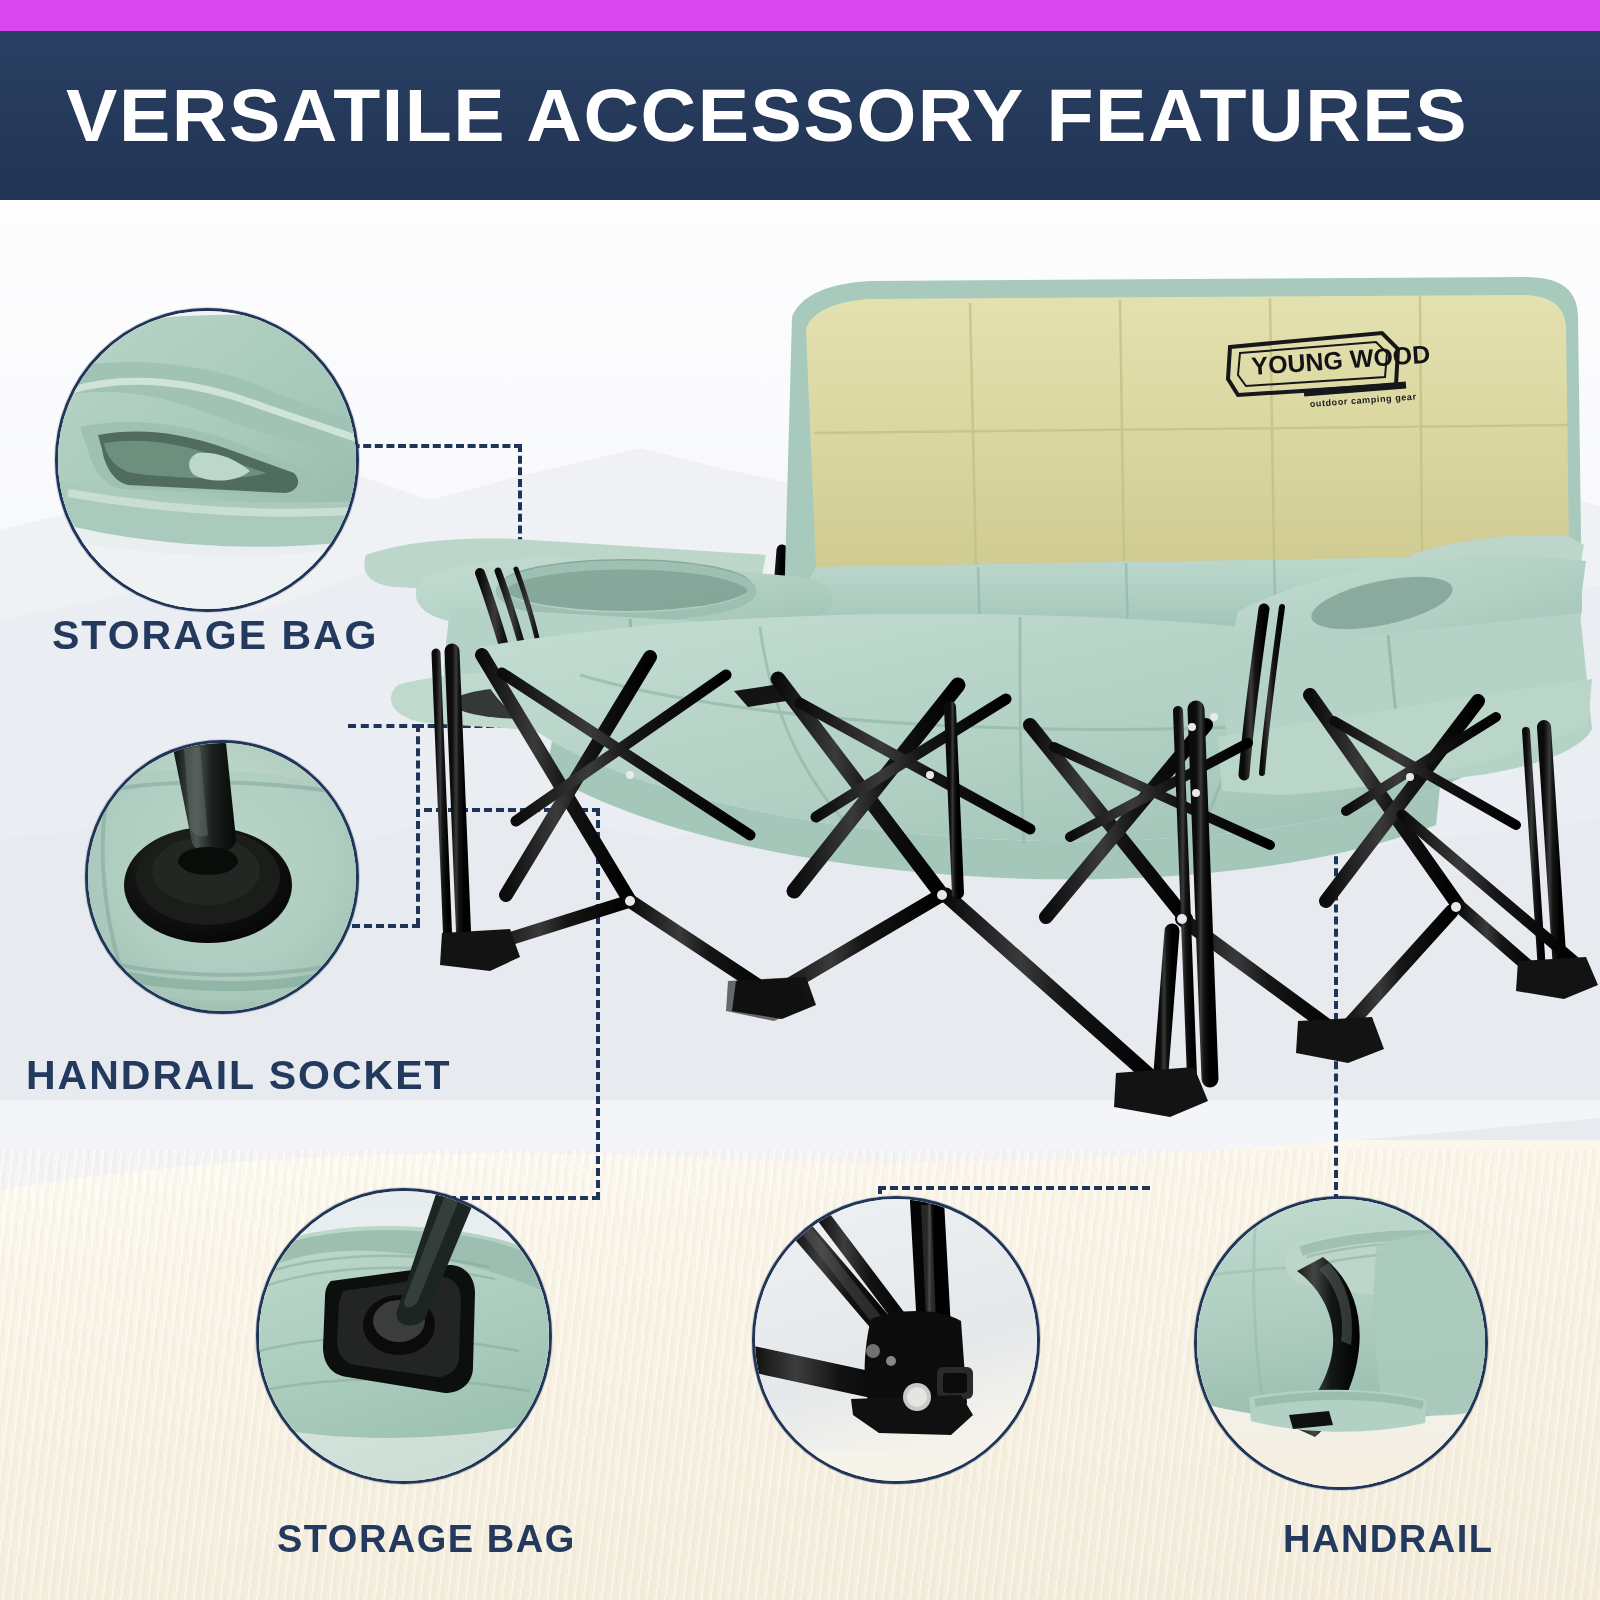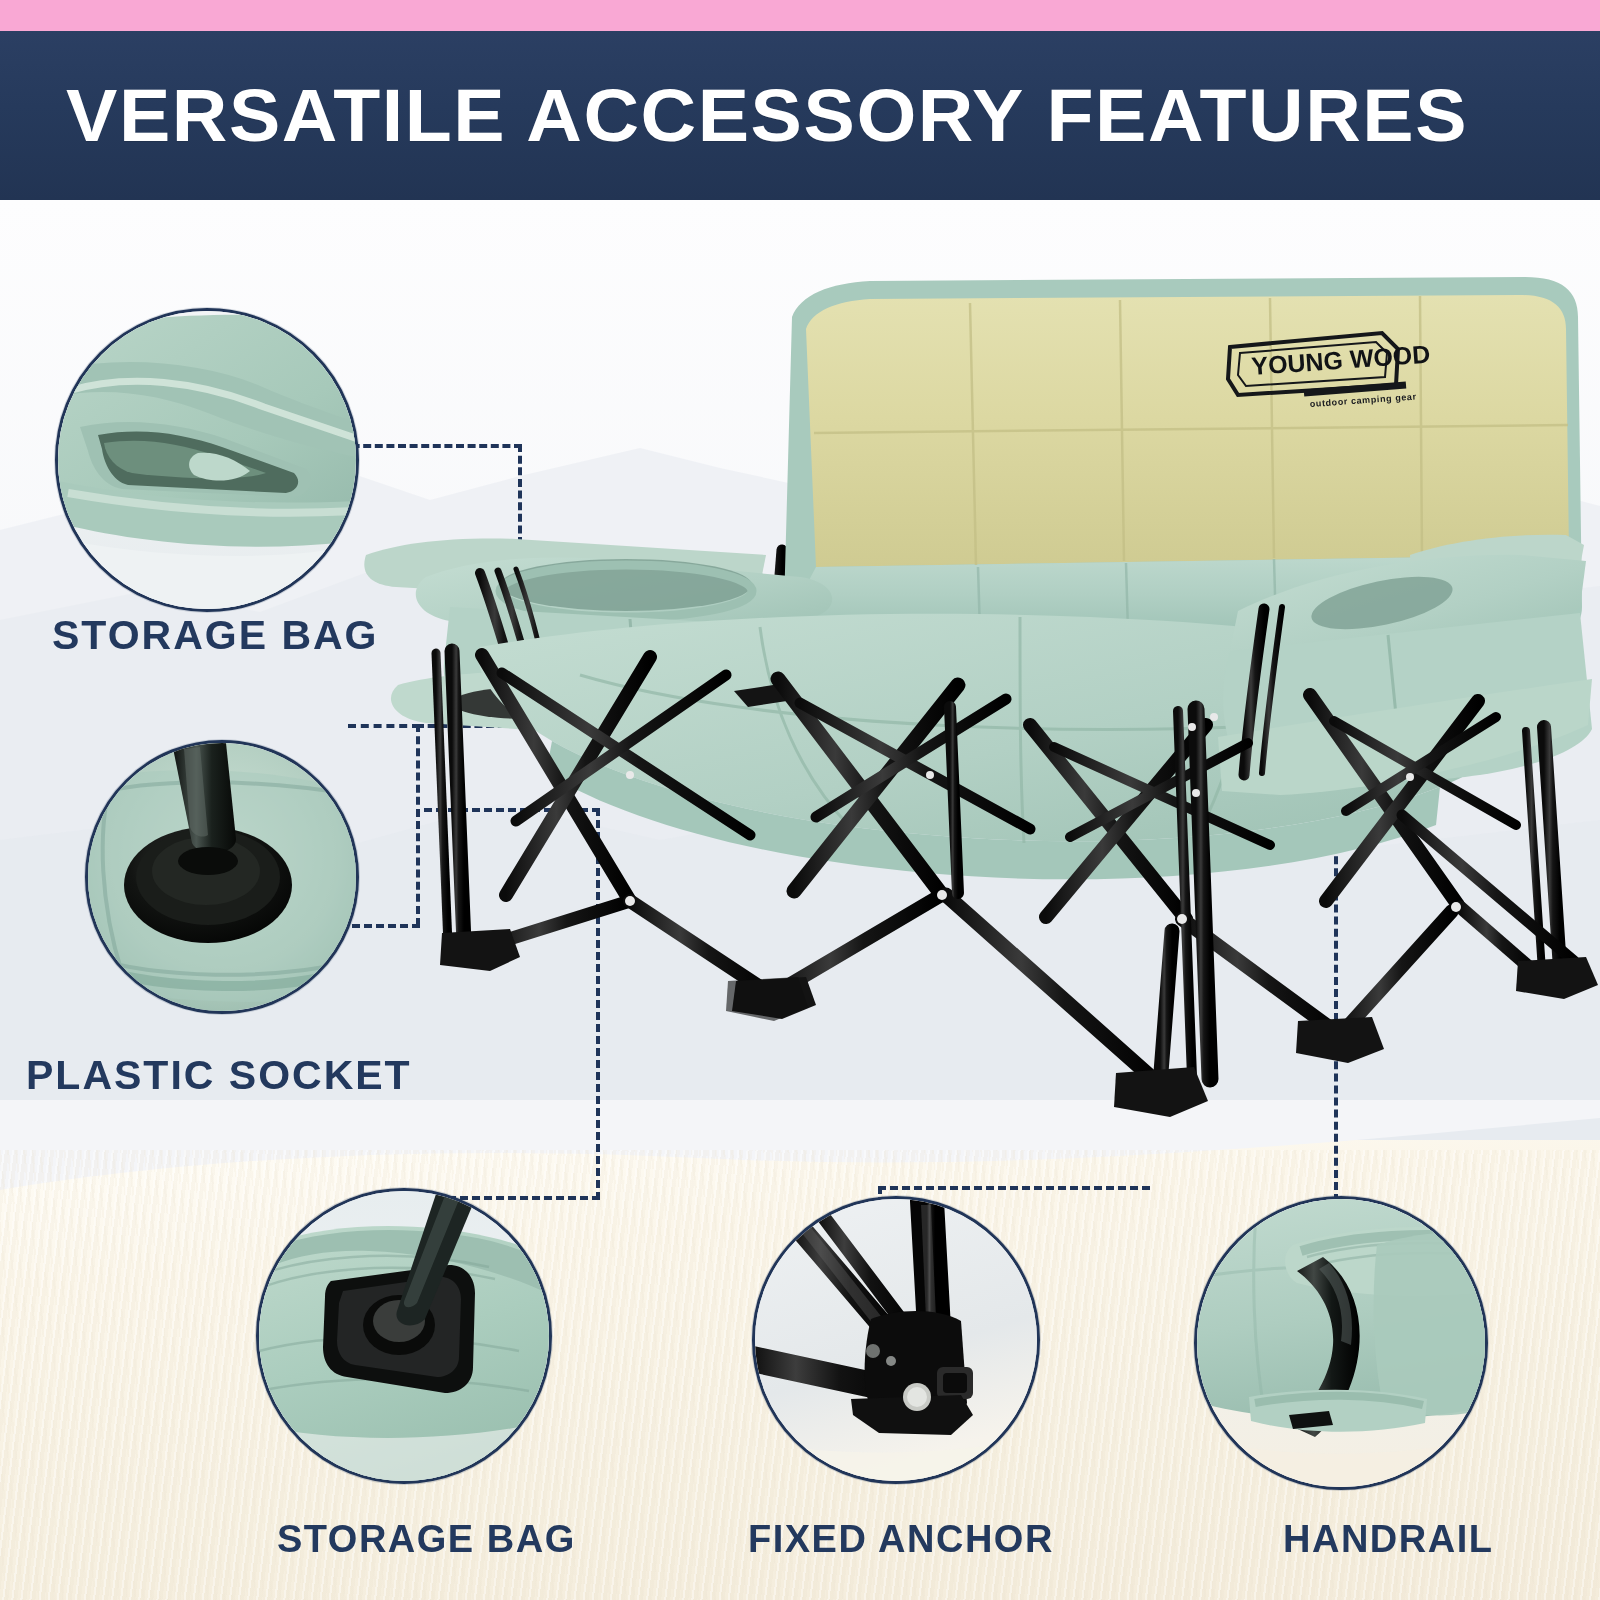--- a/index.html
+++ b/index.html
@@ -1,21 +1,21 @@
 <!DOCTYPE html>
 <html><head>
 <meta charset="utf-8">
 <style>
   html,body{margin:0;padding:0;}
   body{
     width:1600px;height:1600px;overflow:hidden;
     font-family:"Liberation Sans","DejaVu Sans",sans-serif;
     background:#ffffff;
   }
-  #stage{position:relative;width:1600px;height:1600px;overflow:hidden;background:#f9a8d4;}
+  #stage{position:relative;width:1600px;height:1600px;overflow:hidden;background:#d946ef;}
 
   
   .bg-sky{
     position:absolute;left:0;top:200px;width:1600px;height:1030px;
     background:linear-gradient(180deg,#fdfdfe 0%,#f7f8fa 40%,#f2f3f6 72%,#eef0f3 100%);
   }
   .mtn{position:absolute;left:0;top:200px;width:1600px;height:1030px;}
 
   .rug{
     position:absolute;left:0;top:1140px;width:1600px;height:460px;
@@ -479,24 +479,23 @@
 
       <path d="M52,198 C110,188 176,188 230,200 L228,224 C172,236 108,236 54,222 Z" fill="#b2d0c3"></path>
       <path d="M58,204 C114,194 176,194 226,206" fill="none" stroke="#9abdae" stroke-width="8"></path>
       <path d="M92,216 L132,212 L136,226 L96,230 Z" fill="#0f1110"></path>
       <path d="M-10,236 C70,260 200,262 300,236 L300,300 L-10,300 Z" fill="#f5efe1" opacity=".75"></path>
     </svg>
   </div>
 
   <div class="label lg" style="left:52px;top:612px;">STORAGE  BAG</div>
 
-  <div class="label lg" style="left:26px;top:1052px;">PLASTIC  SOCKET</div>
+  <div class="label lg" style="left:26px;top:1052px;">HANDRAIL  SOCKET</div>
 
   <div class="label bot" style="left:277px;top:1518px;">STORAGE  BAG</div>
 
-  <div class="label bot" style="left:748px;top:1518px;">FIXED ANCHOR</div>
 
   <div class="label bot" style="left:1262px;top:1518px;margin-left:21px;">HANDRAIL</div>
 
   <div class="lbl-hidden">YOUNG WOOD</div>
   <div class="lbl-hidden">outdoor camping gear</div>
 
 </div>
 
 </body></html>

